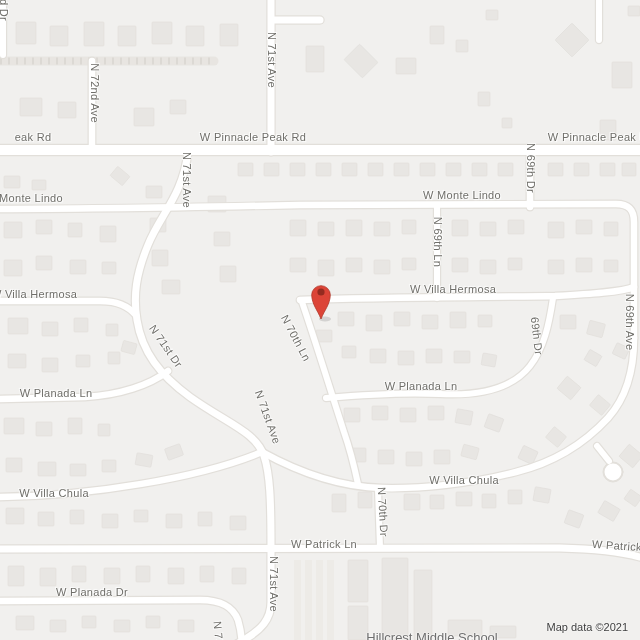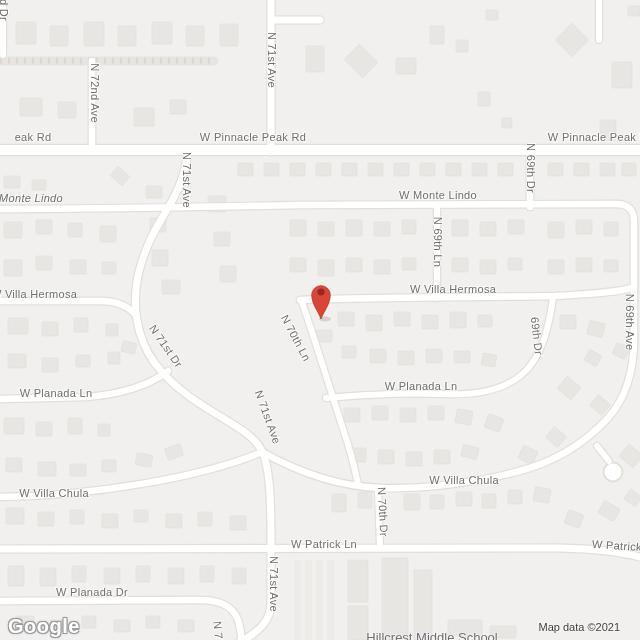--- a/index.html
+++ b/index.html
@@ -19,21 +19,21 @@
     pointer-events:none;
   }
   .google-logo{
     position:absolute;left:8px;top:615px;
     font:bold 20px "Liberation Sans",sans-serif;
     letter-spacing:.5px;color:#fff;
     text-shadow:-1px -1px 0 #9a9a9a,1px -1px 0 #9a9a9a,-1px 1px 0 #9a9a9a,1px 1px 0 #9a9a9a,0 0 3px #8a8a8a;
     cursor:pointer;
   }
   .map-attribution{
-    position:absolute;right:20px;top:621px;
+    position:absolute;right:12px;top:621px;
     font:11px "Liberation Sans",sans-serif;
     color:#3d3d3d;text-shadow:0 0 2px #fff,0 0 2px #fff;
   }
   .poi-label{
     position:absolute;left:432px;top:630px;
     transform:translateX(-50%);
     font:13px "Liberation Sans",sans-serif;
     color:#6e6e6e;white-space:nowrap;
     text-shadow:0 0 2px #fff,0 0 2px #fff;
     cursor:pointer;
@@ -274,22 +274,22 @@
         </g>
       </svg>
     </div>
   <div id="labels-layer">
       <span class="street-label" style="left: 4px; top: 10px; transform: translate(-50%, -50%) rotate(90deg);">d Dr</span>
       <span class="street-label" style="left: 95px; top: 93px; transform: translate(-50%, -50%) rotate(90deg);">N 72nd Ave</span>
       <span class="street-label" style="left: 272px; top: 60px; transform: translate(-50%, -50%) rotate(90deg);">N 71st Ave</span>
       <span class="street-label" style="left: 33px; top: 137px; transform: translate(-50%, -50%) rotate(0deg);">eak Rd</span>
       <span class="street-label" style="left: 253px; top: 137px; transform: translate(-50%, -50%) rotate(0deg);">W Pinnacle Peak Rd</span>
       <span class="street-label" style="left: 601px; top: 137px; transform: translate(-50%, -50%) rotate(0deg);">W Pinnacle Peak Rd</span>
-      <span class="street-label" style="left: 31px; top: 198px; transform: translate(-50%, -50%) rotate(0deg); font-style: italic;">Monte Lindo</span>
-      <span class="street-label" style="left: 438px; top: 195px; transform: translate(-50%, -50%) rotate(0deg);">W Monte Lindo</span>
+      <span class="street-label" style="left: 31px; top: 198px; transform: translate(-50%, -50%) rotate(0deg);">Monte Lindo</span>
+      <span class="street-label" style="left: 462px; top: 195px; transform: translate(-50%, -50%) rotate(0deg);">W Monte Lindo</span>
       <span class="street-label" style="left: 531px; top: 168px; transform: translate(-50%, -50%) rotate(90deg);">N 69th Dr</span>
       <span class="street-label" style="left: 187px; top: 180px; transform: translate(-50%, -50%) rotate(90deg);">N 71st Ave</span>
       <span class="street-label" style="left: 34px; top: 294px; transform: translate(-50%, -50%) rotate(0deg);">W Villa Hermosa</span>
       <span class="street-label" style="left: 453px; top: 289px; transform: translate(-50%, -50%) rotate(0deg);">W Villa Hermosa</span>
       <span class="street-label" style="left: 438px; top: 242px; transform: translate(-50%, -50%) rotate(90deg);">N 69th Ln</span>
       <span class="street-label" style="left: 296px; top: 338px; transform: translate(-50%, -50%) rotate(62deg);">N 70th Ln</span>
       <span class="street-label" style="left: 537px; top: 336px; transform: translate(-50%, -50%) rotate(83deg);">69th Dr</span>
       <span class="street-label" style="left: 630px; top: 322px; transform: translate(-50%, -50%) rotate(90deg);">N 69th Ave</span>
       <span class="street-label" style="left: 56px; top: 393px; transform: translate(-50%, -50%) rotate(0deg);">W Planada Ln</span>
       <span class="street-label" style="left: 421px; top: 386px; transform: translate(-50%, -50%) rotate(0deg);">W Planada Ln</span>
@@ -305,15 +305,14 @@
       <span class="street-label" style="left: 220px; top: 649px; transform: translate(-50%, -50%) rotate(85deg);">N 71st Ave</span>
     </div>
   <div id="marker-layer">
       <svg width="640" height="640" viewBox="0 0 640 640" xmlns="http://www.w3.org/2000/svg" style="pointer-events:none">
         <ellipse cx="325" cy="319" rx="6" ry="2.4" fill="rgba(0,0,0,0.12)"></ellipse>
         <path d="M321,319 C317.5,310 312,304.5 311.7,295 A9.3,9.3 0 1 1 330.3,295 C330,304.5 324.5,310 321,319 Z" fill="#DC4437" stroke="#B03A2C" stroke-width="0.8"></path>
         <circle cx="321" cy="292" r="3.6" fill="#942B20"></circle>
       </svg>
     </div>
   <div class="poi-label">Hillcrest Middle School</div>
-  <div class="google-logo">Google</div>
   <div class="map-attribution">Map data ©2021</div>
 </div>
 
 </body></html>

